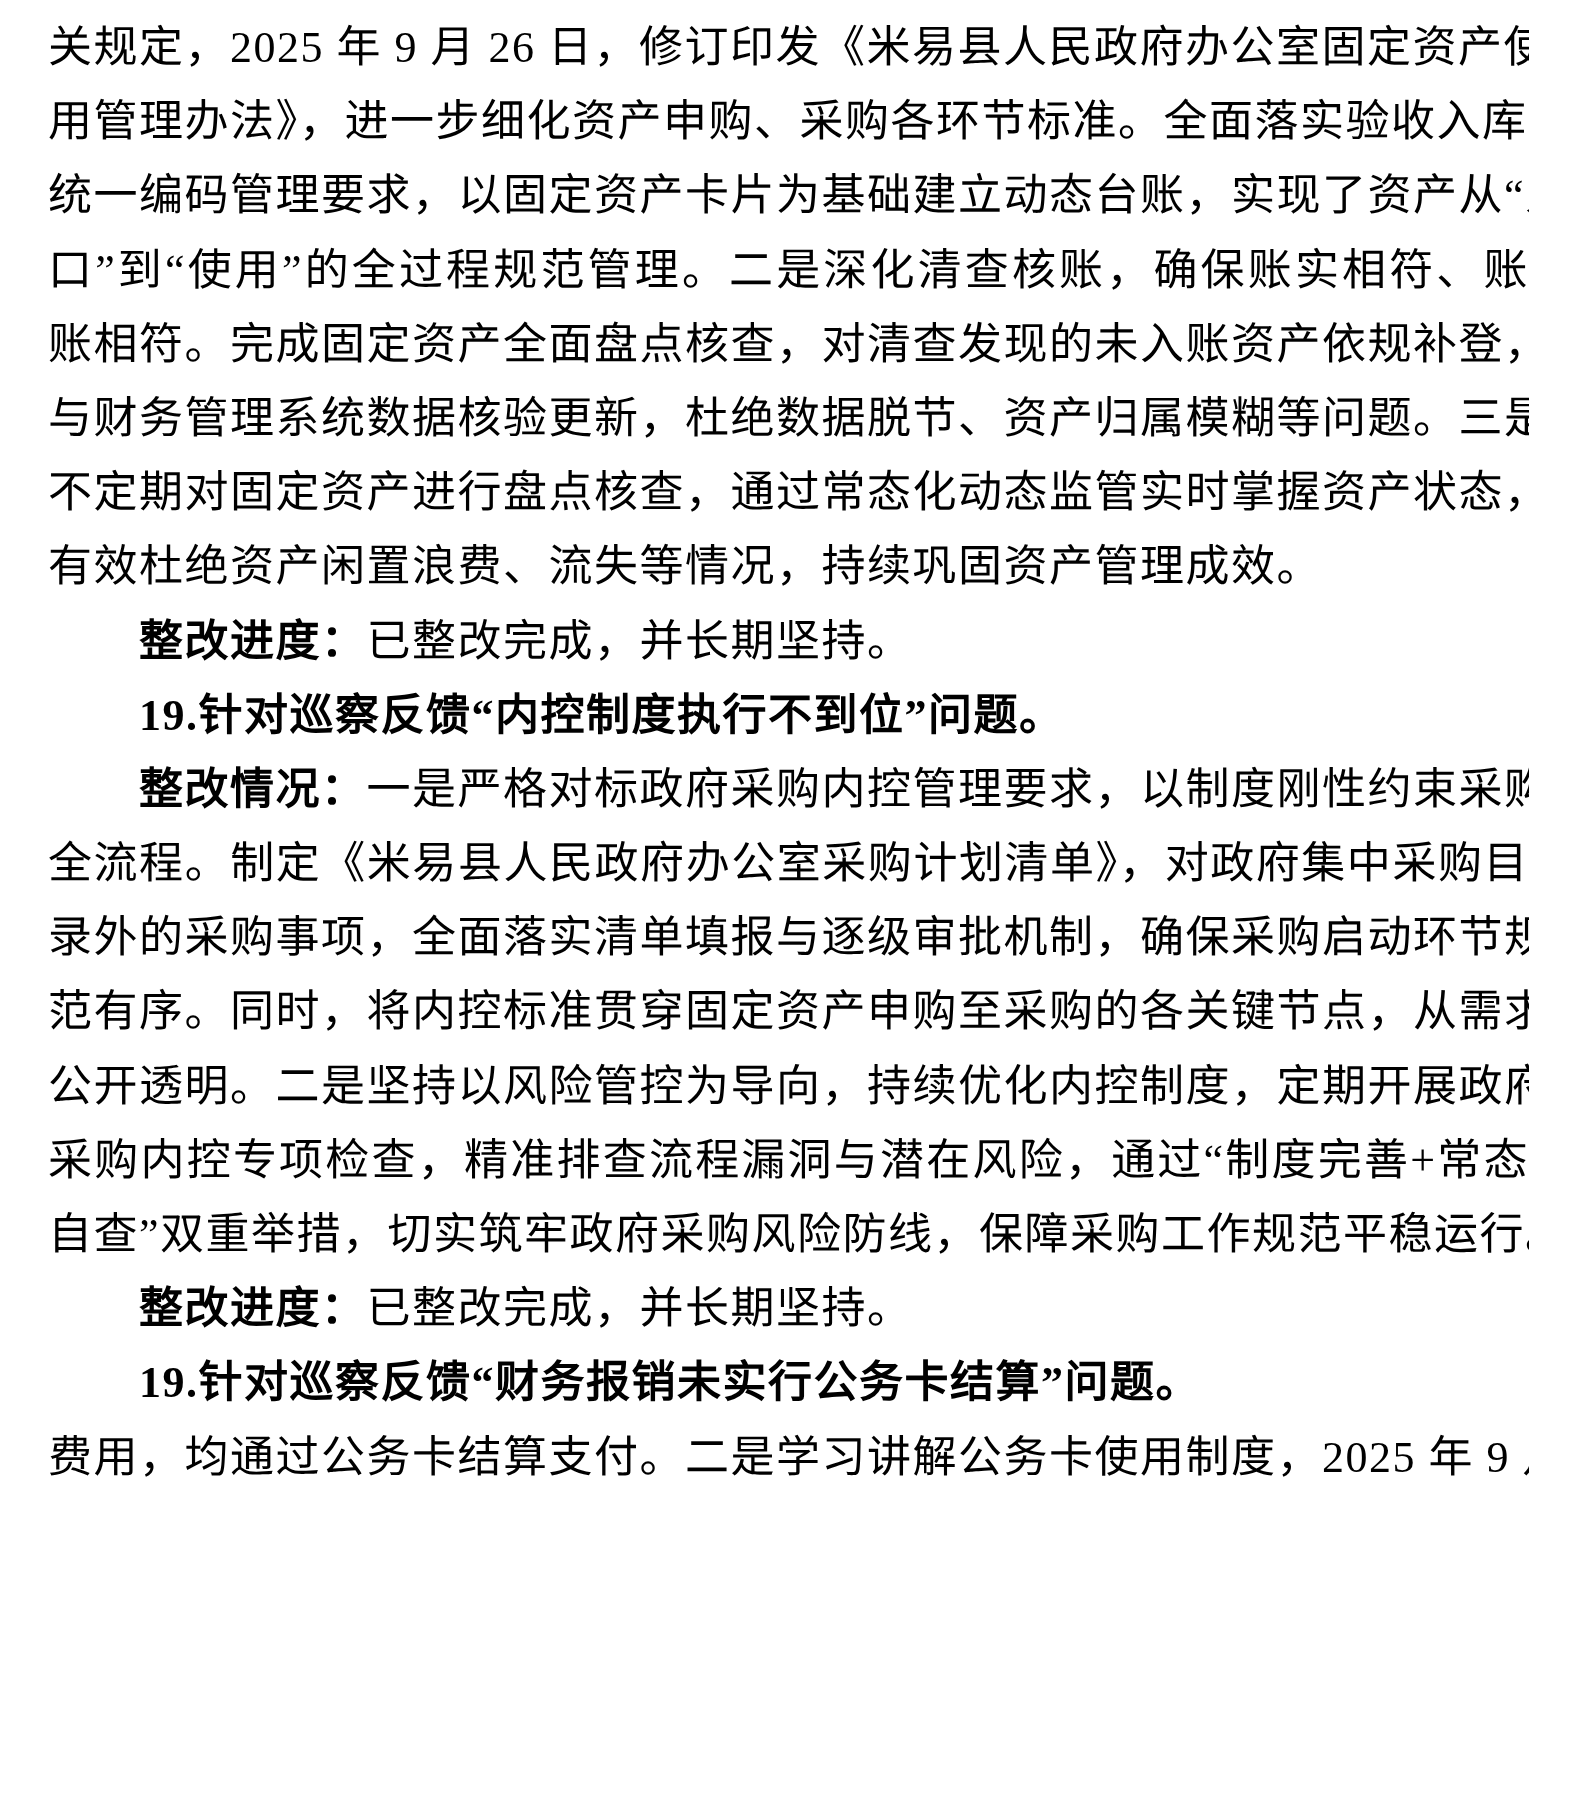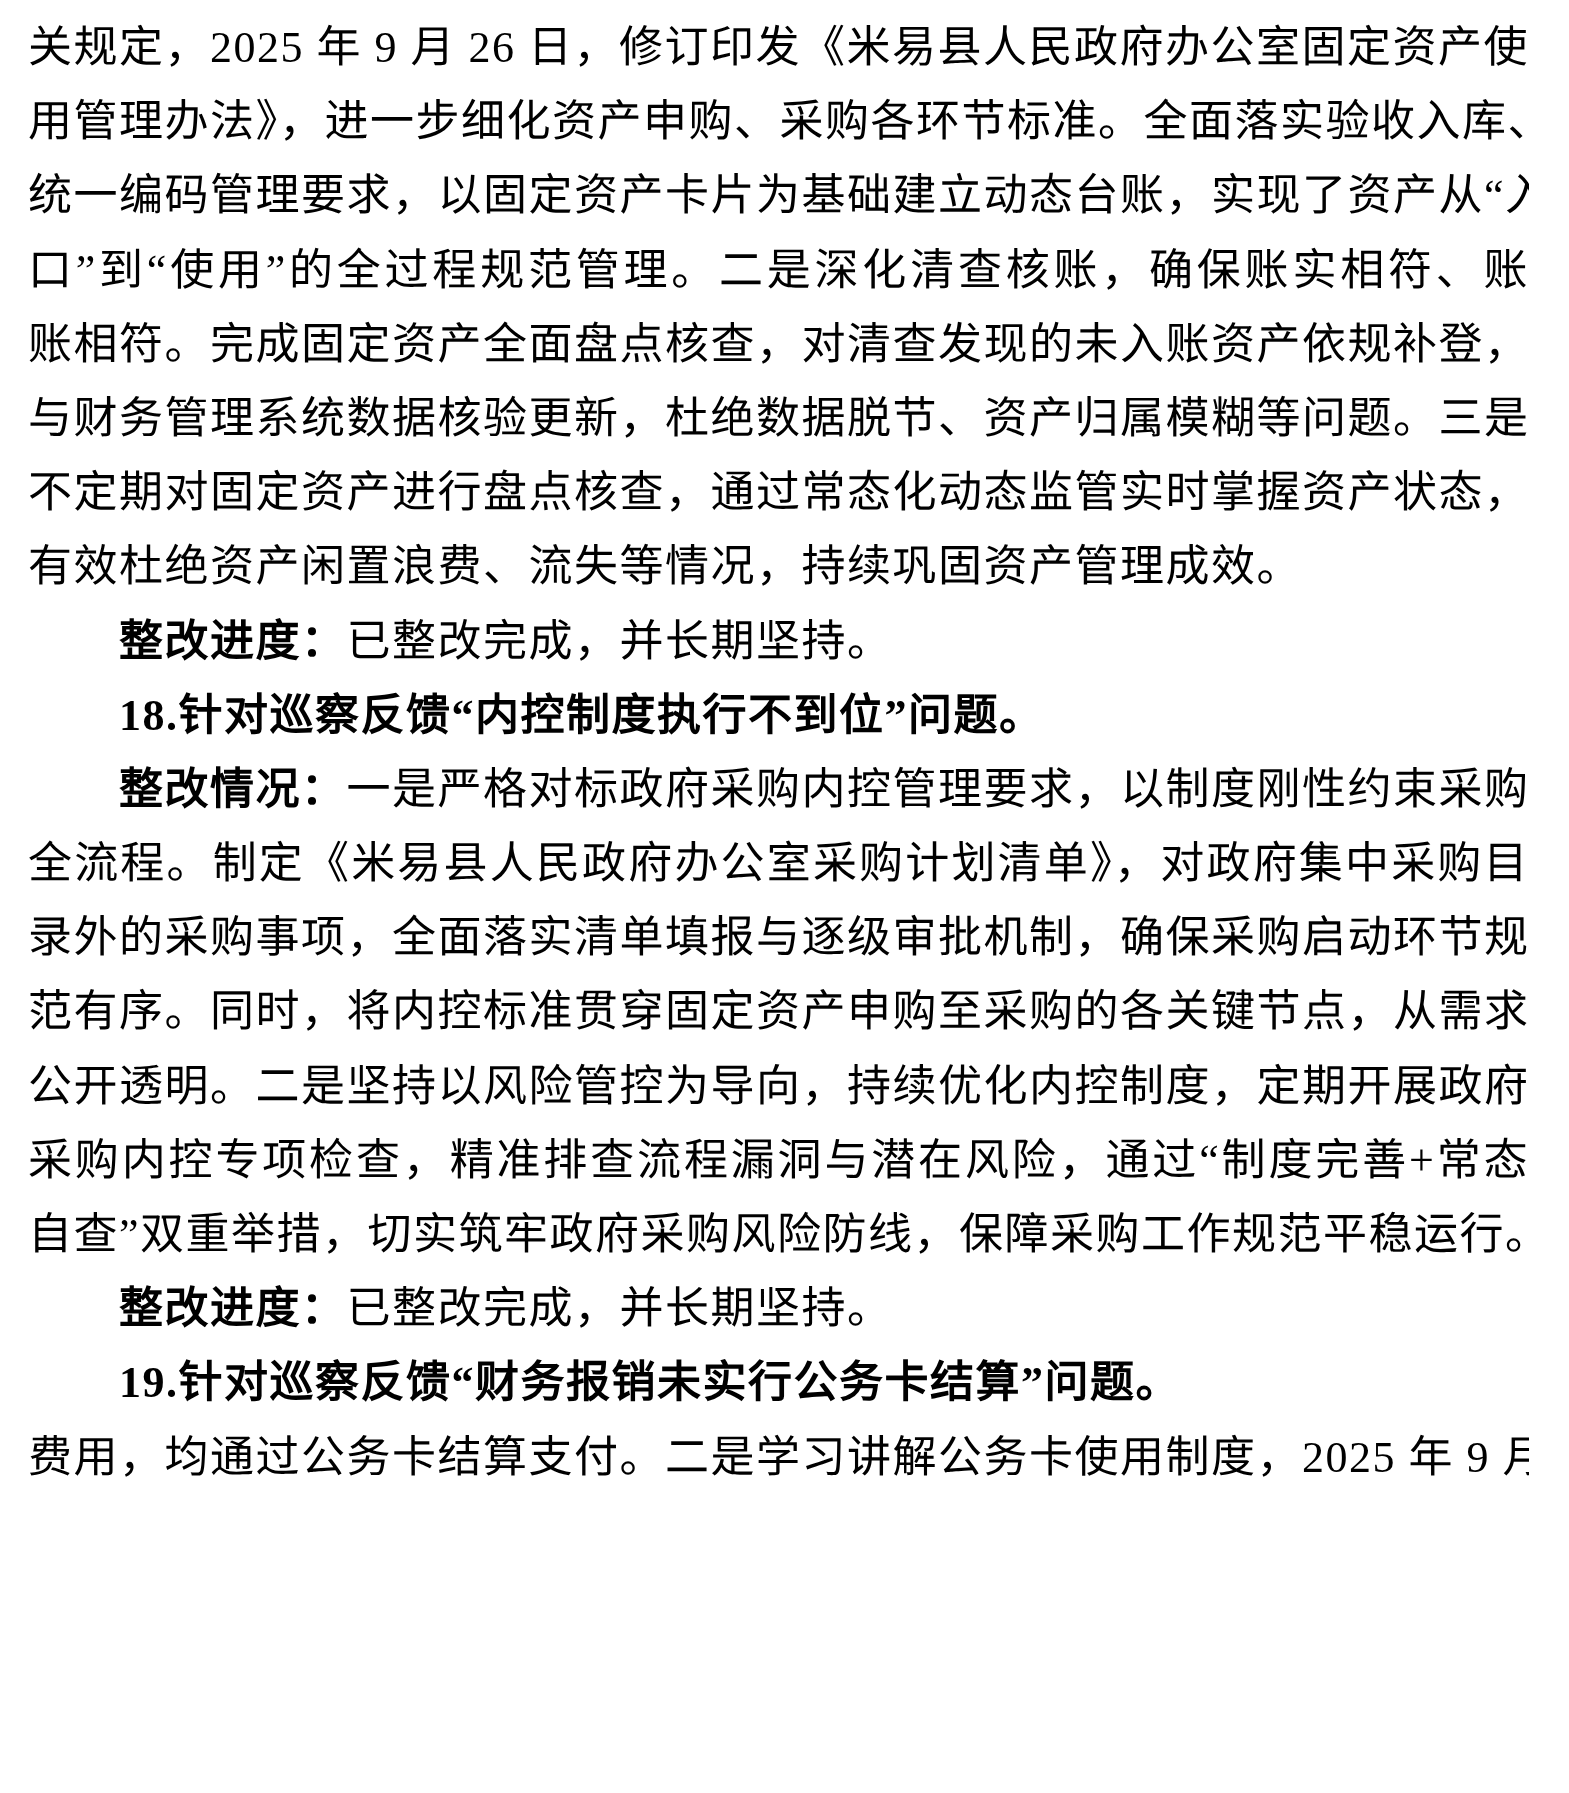--- a/index.html
+++ b/index.html
@@ -6,21 +6,21 @@
     margin: 0;
     padding: 0;
     background: #ffffff;
   }
   .page {
     position: relative;
     width: 1569px;
     height: 1793px;
     box-sizing: border-box;
     background: #ffffff;
-    padding: 11px 40px 0 28px;
+    padding: 11px 40px 0 48px;
     overflow: hidden;
   }
   .doc-body {
     width: 100%;
   }
   .line {
     font-family: "Liberation Serif", "DejaVu Serif", serif;
     font-size: 44px;
     line-height: 74.2px;
     height: 74.2px;
@@ -49,21 +49,21 @@
   <div class="doc-body" id="doc-body">
       <div class="line"><span class="seg">关规定，2025 年 9 月 26 日，修订印发《米易县人民政府办公室固定资产使</span></div>
       <div class="line"><span class="seg">用管理办法》，进一步细化资产申购、采购各环节标准。全面落实验收入库、</span></div>
       <div class="line"><span class="seg">统一编码管理要求，以固定资产卡片为基础建立动态台账，实现了资产从“入</span></div>
       <div class="line"><span class="seg">口”到“使用”的全过程规范管理。二是深化清查核账，确保账实相符、账</span></div>
       <div class="line"><span class="seg">账相符。完成固定资产全面盘点核查，对清查发现的未入账资产依规补登，</span></div>
       <div class="line"><span class="seg">与财务管理系统数据核验更新，杜绝数据脱节、资产归属模糊等问题。三是</span></div>
       <div class="line"><span class="seg">不定期对固定资产进行盘点核查，通过常态化动态监管实时掌握资产状态，</span></div>
       <div class="line last-line"><span class="seg">有效杜绝资产闲置浪费、流失等情况，持续巩固资产管理成效。</span></div>
       <div class="line indent last-line"><span class="seg bold">整改进度：</span><span class="seg">已整改完成，并长期坚持。</span></div>
-      <div class="line indent last-line"><span class="seg bold">18.针对巡察反馈“内控制度执行不到位”问题。</span></div>
+      <div class="line indent last-line"><span class="seg bold">19.针对巡察反馈“内控制度执行不到位”问题。</span></div>
       <div class="line indent"><span class="seg bold">整改情况：</span><span class="seg">一是严格对标政府采购内控管理要求，以制度刚性约束采购</span></div>
       <div class="line"><span class="seg">全流程。制定《米易县人民政府办公室采购计划清单》，对政府集中采购目</span></div>
       <div class="line"><span class="seg">录外的采购事项，全面落实清单填报与逐级审批机制，确保采购启动环节规</span></div>
       <div class="line"><span class="seg">范有序。同时，将内控标准贯穿固定资产申购至采购的各关键节点，从需求</span></div>
       <div class="line"><span class="seg">公开透明。二是坚持以风险管控为导向，持续优化内控制度，定期开展政府</span></div>
       <div class="line"><span class="seg">采购内控专项检查，精准排查流程漏洞与潜在风险，通过“制度完善+常态</span></div>
       <div class="line"><span class="seg">自查”双重举措，切实筑牢政府采购风险防线，保障采购工作规范平稳运行。</span></div>
       <div class="line indent last-line"><span class="seg bold">整改进度：</span><span class="seg">已整改完成，并长期坚持。</span></div>
       <div class="line indent last-line"><span class="seg bold">19.针对巡察反馈“财务报销未实行公务卡结算”问题。</span></div>
       <div class="line"><span class="seg">费用，均通过公务卡结算支付。二是学习讲解公务卡使用制度，2025 年 9 月</span></div>

